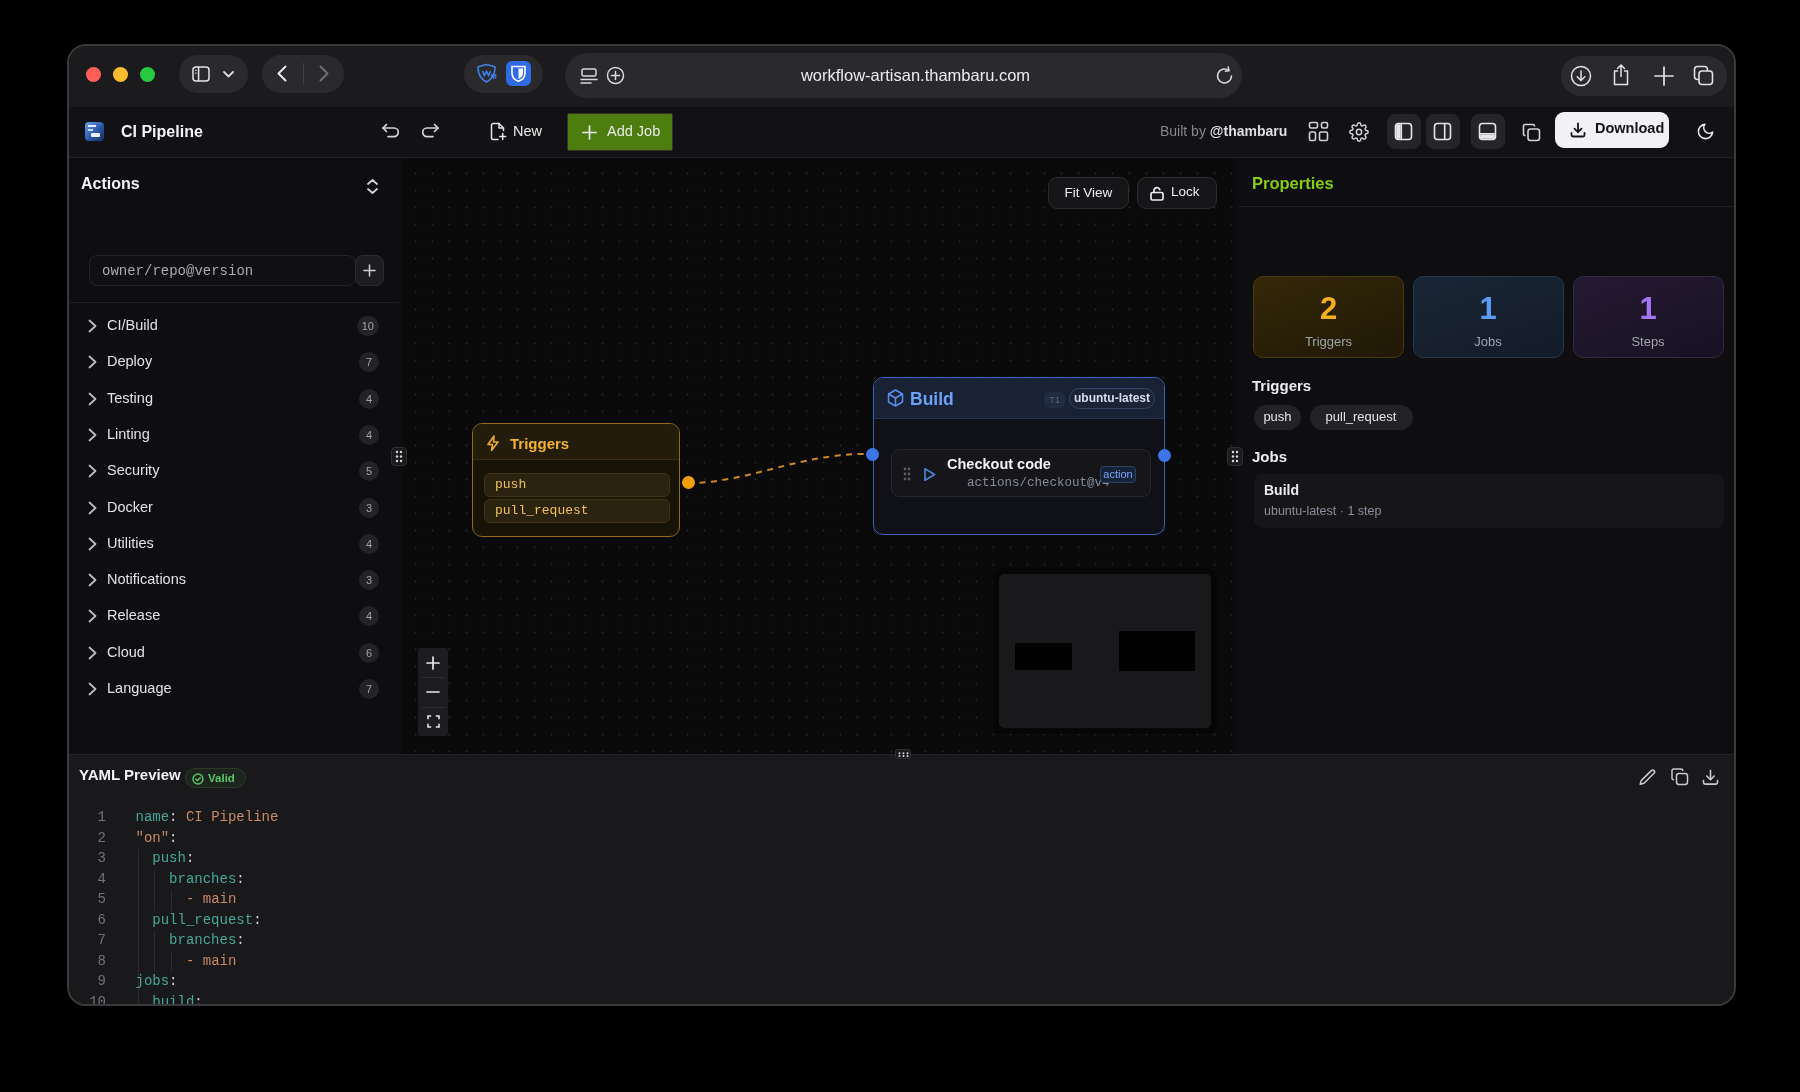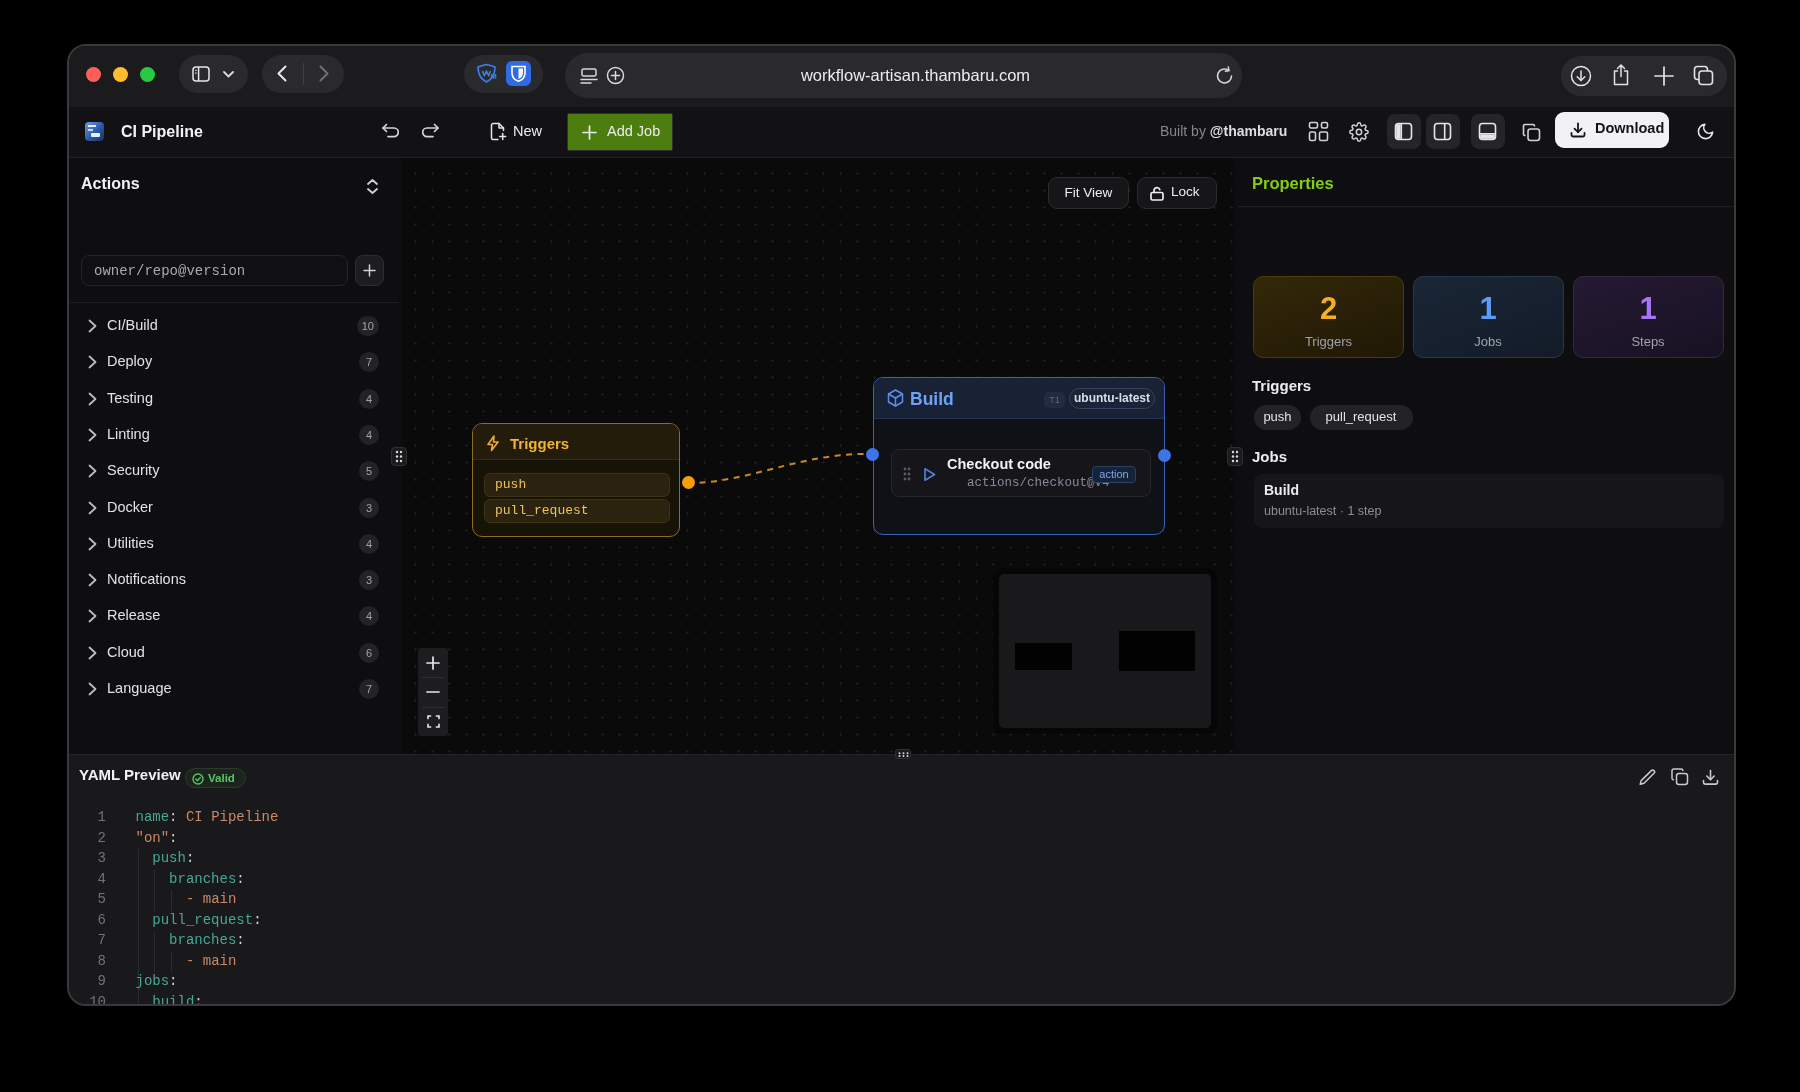--- a/index.html
+++ b/index.html
@@ -190,21 +190,21 @@
       <path d="M21 12.8A9 9 0 1 1 11.2 3 7 7 0 0 0 21 12.8z"></path>
     </svg>
   </div>
   <div id="main">
     <div id="sidebar">
       <div style="position:absolute;left:12px;top:17px;font-size:16px;font-weight:bold;color:#f2f2f4;">Actions</div>
       <svg width="13" height="15" viewBox="0 0 13 15" style="position:absolute;left:297px;top:21px;" fill="none" stroke="#cfd0d4" stroke-width="1.8" stroke-linecap="round" stroke-linejoin="round">
         <path d="M2 5 L6.5 1 L11 5"></path>
         <path d="M2 10 L6.5 14 L11 10"></path>
       </svg>
-      <div style="position:absolute;left:12px;top:97px;width:267px;height:31px;background:#101013;border:1px solid #242428;border-radius:8px;">
+      <div style="position:absolute;left:20px;top:97px;width:267px;height:31px;background:#101013;border:1px solid #242428;border-radius:8px;">
         <div class="mono" style="position:absolute;left:12px;top:6.5px;font-size:14px;color:#a6aab2;">owner/repo@version</div>
       </div>
       <div style="position:absolute;left:286px;top:97px;width:29px;height:31px;background:#1d1d21;border:1px solid #2d2d31;border-radius:8px;">
         <svg width="13" height="13" viewBox="0 0 13 13" style="position:absolute;left:7px;top:8px;" fill="none" stroke="#cfd1d6" stroke-width="1.5" stroke-linecap="round">
           <line x1="6.5" y1="1" x2="6.5" y2="12"></line>
           <line x1="1" y1="6.5" x2="12" y2="6.5"></line>
         </svg>
       </div>
       <div style="position:absolute;left:0px;top:144px;width:330px;height:1px;background:#1e1e22;"></div>
       <div id="cats" style="position:absolute;left:0;top:150px;width:330px;height:420px;">
@@ -333,21 +333,21 @@
             <circle cx="2" cy="7" r="1.4"></circle>
               <circle cx="6" cy="7" r="1.4"></circle>
             <circle cx="2" cy="12" r="1.4"></circle>
               <circle cx="6" cy="12" r="1.4"></circle>
           </svg>
           <svg width="13" height="15" viewBox="0 0 13 15" style="position:absolute;left:31px;top:17px;" fill="none" stroke="#4d7fd6" stroke-width="1.7" stroke-linejoin="round">
             <path d="M2 1.8 L11.5 7.5 L2 13.2 Z"></path>
           </svg>
           <div style="position:absolute;left:55px;top:6px;font-size:14.5px;font-weight:bold;color:#f2f3f5;">Checkout code</div>
           <div class="mono" style="position:absolute;left:55px;top:26px;font-size:12.5px;color:#868c99;margin-left:20px;">actions/checkout@v4</div>
-          <div style="position:absolute;right:14px;top:16px;width:44px;height:17px;border-radius:4px;background:#152238;border:1px solid #2b4166;color:#7fa4ee;font-size:11px;text-align:center;line-height:15px;">action</div>
+          <div style="position:absolute;right:14px;top:16px;width:36px;height:17px;border-radius:4px;background:#152238;border:1px solid #2b4166;color:#7fa4ee;font-size:11px;text-align:center;line-height:15px;">action</div>
         </div>
       </div>
       <div style="position:absolute;left:463px;top:290px;width:13px;height:13px;border-radius:50%;background:#3d74e8;"></div>
       <div style="position:absolute;left:755px;top:291px;width:13px;height:13px;border-radius:50%;background:#3d74e8;"></div>
 
       <div style="position:absolute;left:15px;top:490px;width:30px;height:88px;background:#1d1d1f;border-radius:3px;">
         <div style="position:absolute;left:4px;top:29px;width:22px;height:1px;background:#2e2e31;"></div>
         <div style="position:absolute;left:4px;top:58.5px;width:22px;height:1px;background:#2e2e31;"></div>
         <svg width="14" height="14" viewBox="0 0 14 14" style="position:absolute;left:8px;top:8px;" stroke="#e8e8ec" stroke-width="1.7" stroke-linecap="round">
             <line x1="7" y1="1" x2="7" y2="13"></line>

